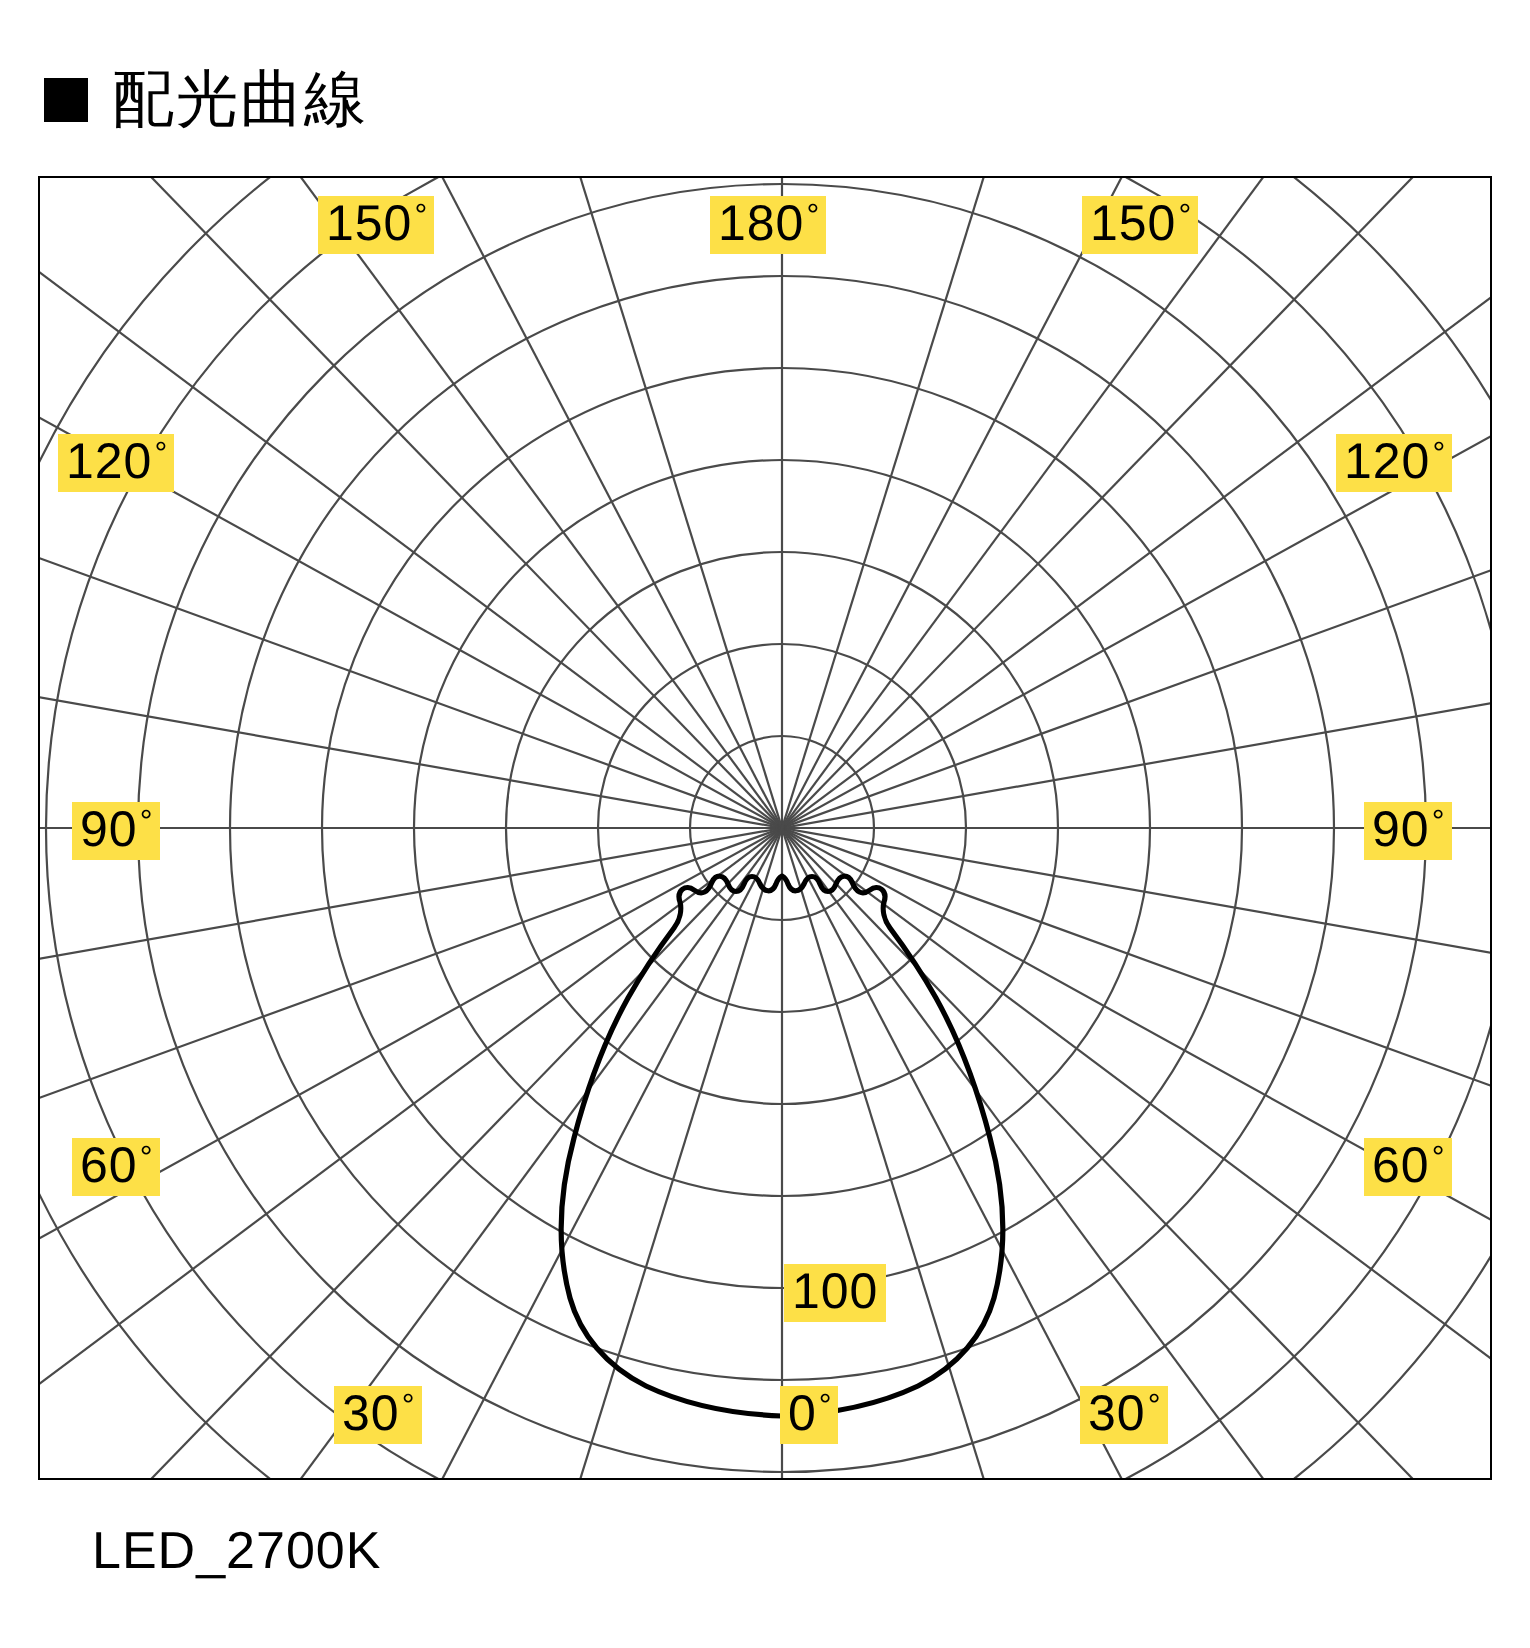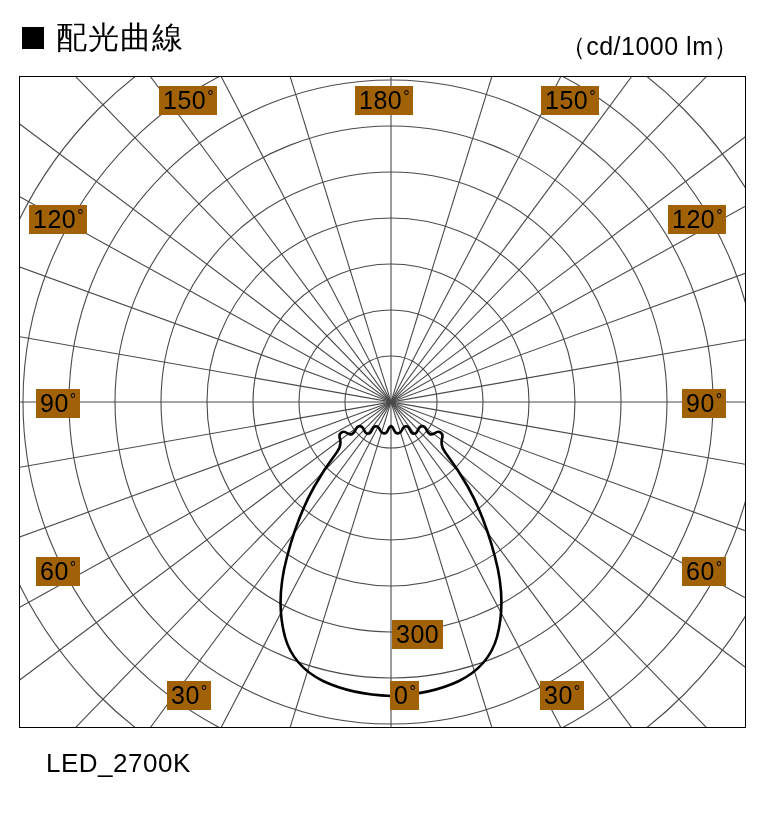--- a/index.html
+++ b/index.html
@@ -10,21 +10,21 @@
   body {
     width: 765px;
     height: 824px;
     font-family: "Liberation Sans", sans-serif;
     color: #000000;
     position: relative;
     overflow: hidden;
   }
   #page {
     position: absolute;
-    left: 0; top: 0;
+    left: 0; top: 12px;
     width: 765px;
     height: 652px;
   }
   
   .header {
     position: absolute;
     left: 0;
     top: 8px;
     width: 765px;
     height: 62px;
@@ -66,21 +66,21 @@
     background: #fff;
     overflow: hidden;
   }
   .chart-frame svg {
     display: block;
   }
   
   .lbl {
     position: absolute;
     font-size: 25px;
-    background: #a16207;
+    background: #fde047;
     padding: 0 4px;
     white-space: nowrap;
     letter-spacing: 0.5px;
   }
   .lbl.deg sup {
     font-size: 16px;
     vertical-align: top;
     position: relative;
     top: 2px;
     left: 1px;
@@ -98,21 +98,20 @@
 </head>
 <body>
 
 <div id="page">
 
   <div class="header">
     <div class="title-group">
       <span class="title-marker"></span>
       <span class="title-text">配光曲線</span>
     </div>
-    <div class="unit-text">（cd/1000 lm）</div>
   </div>
 
   <div class="chart-frame">
     <svg width="727" height="652" viewBox="0 0 727 652">
       <defs>
         <clipPath id="frameclip">
           <rect x="0" y="0" width="727" height="652"></rect>
         </clipPath>
       </defs>
 
@@ -197,18 +196,18 @@
     <span class="lbl deg" style="left:521px; top:9px;">150<sup>°</sup></span>
     <span class="lbl deg" style="left:9px; top:128px;">120<sup>°</sup></span>
     <span class="lbl deg" style="left:648px; top:128px;">120<sup>°</sup></span>
     <span class="lbl deg" style="left:16px; top:312px;">90<sup>°</sup></span>
     <span class="lbl deg" style="left:662px; top:312px;">90<sup>°</sup></span>
     <span class="lbl deg" style="left:16px; top:480px;">60<sup>°</sup></span>
     <span class="lbl deg" style="left:662px; top:480px;">60<sup>°</sup></span>
     <span class="lbl deg" style="left:147px; top:604px;">30<sup>°</sup></span>
     <span class="lbl deg" style="left:520px; top:604px;">30<sup>°</sup></span>
     <span class="lbl deg" style="left:370px; top:604px;">0<sup>°</sup></span>
-    <span class="lbl" style="left:372px; top:543px;">300</span>
+    <span class="lbl" style="left:372px; top:543px;">100</span>
   </div>
 
   <div class="footer-text">LED_2700K</div>
 
 </div>
 
 </body></html>

